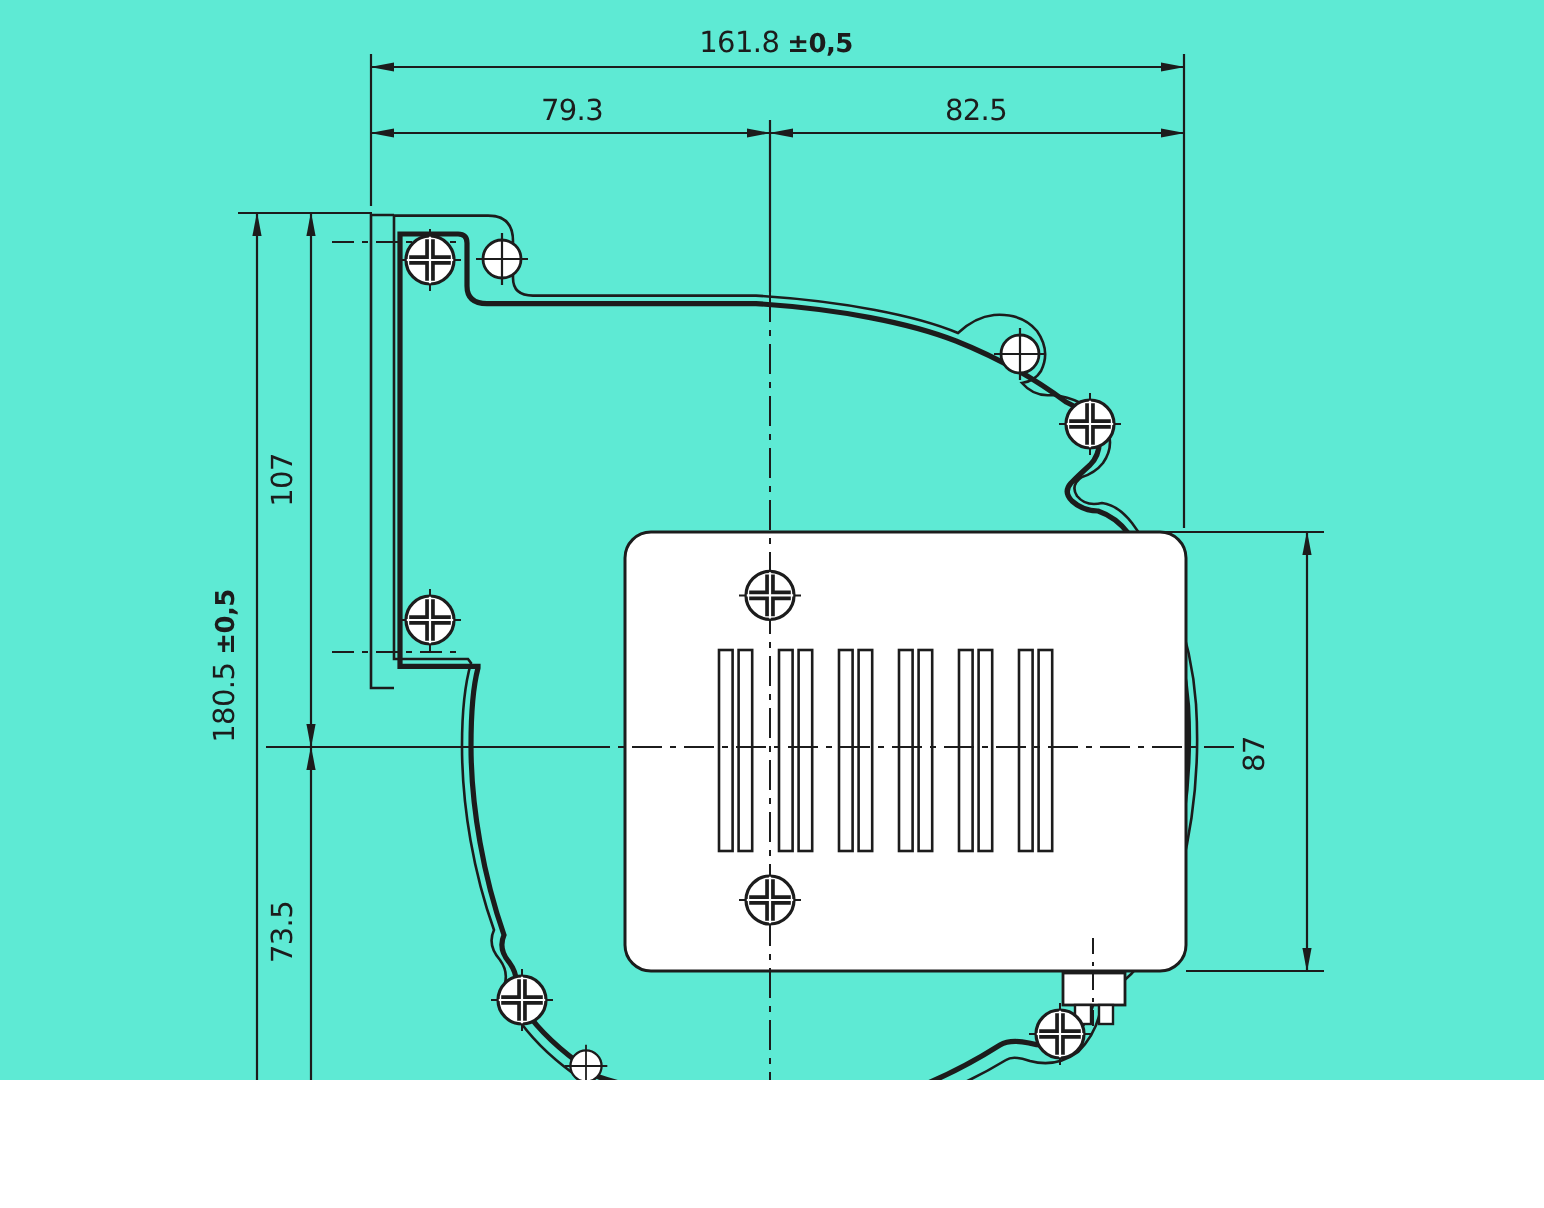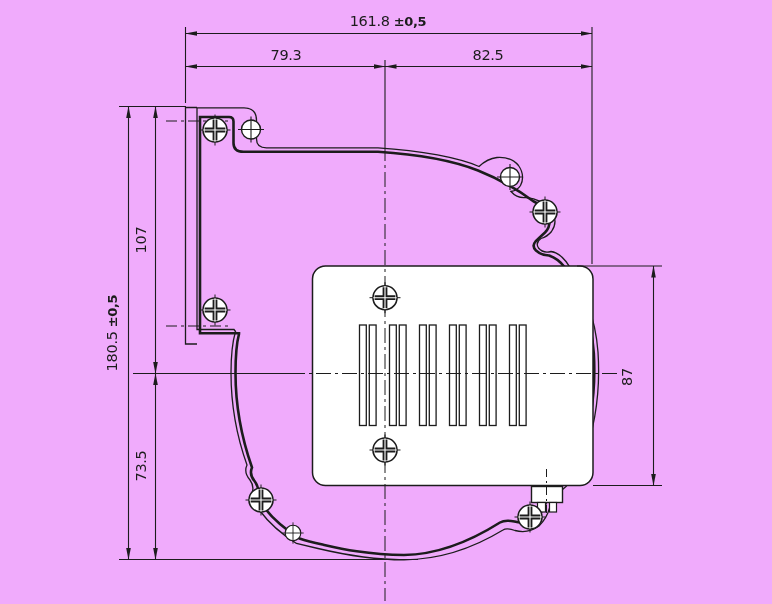--- a/index.html
+++ b/index.html
@@ -1,16 +1,16 @@
 <!DOCTYPE html>
 <html><head>
 <meta charset="utf-8">
 <style>
   html, body { margin: 0; padding: 0; background: #ffffff; }
-  .canvas { width: 772px; height: 604px; position: relative; background: #f0abfc; }
+  .canvas { width: 772px; height: 540px; position: relative; background: #5eead4; }
   svg { display: block; }
   text {
     font-family: "DejaVu Sans", "Liberation Sans", sans-serif;
     fill: #1c1c1c;
   }
   .dim-label { font-size: 14.5px; letter-spacing: -0.3px; }
   .tol { font-weight: bold; font-size: 13px; }
 </style>
 </head>
 <body>

